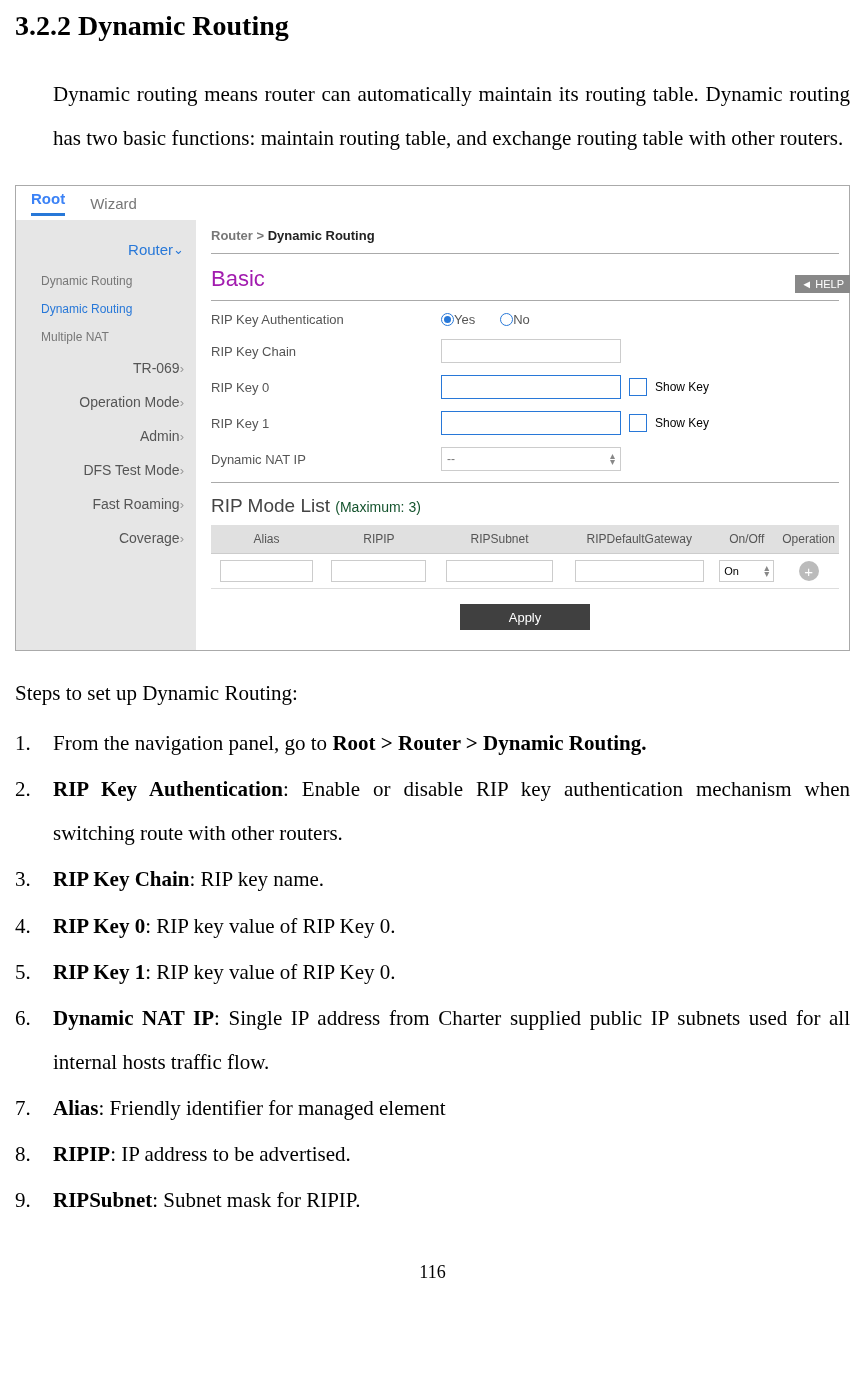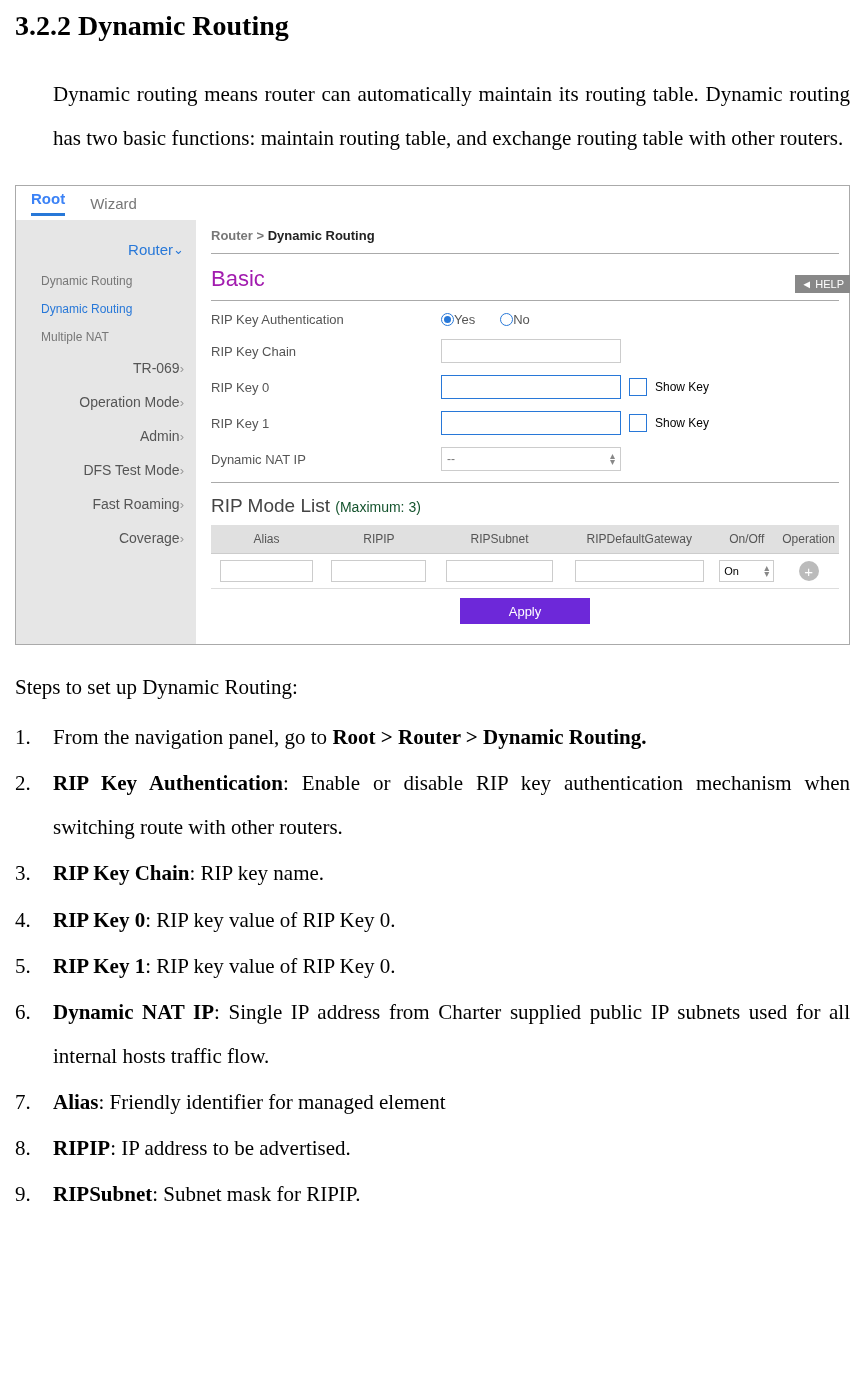--- a/index.html
+++ b/index.html
@@ -39,21 +39,21 @@
     .checkbox-sq { width: 18px; height: 18px; border: 1.5px solid #2878d8; display: inline-block; }
     .show-key-label { font-size: 12px; color: #000000; }
     .select-box { border: 1px solid #ccc; height: 24px; width: 180px; padding: 0 5px; font-size: 12px; display: flex; align-items: center; justify-content: space-between; color: #777; }
     .table-wrap { margin-top: 8px; }
     .tbl { width: 100%; border-collapse: collapse; font-size: 12px; }
     .tbl th { background: #e0e0e0; padding: 7px 4px; font-weight: normal; color: #555; border-bottom: 1px solid #ccc; text-align: center; }
     .tbl td { padding: 6px 4px; border-bottom: 1px solid #ddd; text-align: center; }
     .tbl-input { border: 1px solid #ccc; height: 22px; width: 90%; padding: 0 3px; }
     .onoff-select { border: 1px solid #ccc; height: 22px; width: 55px; font-size: 11px; display: inline-flex; align-items: center; justify-content: space-between; padding: 0 4px; }
     .add-circle { width: 20px; height: 20px; background: #bbb; border-radius: 50%; color: #fff; display: inline-flex; align-items: center; justify-content: center; font-size: 15px; cursor: pointer; }
-    .apply-btn { display: block; margin: 9px auto 5px auto; background: #6d28d9; color: #fff; border: none; width: 130px; height: 26px; font-size: 13px; cursor: pointer; }
+    .apply-btn { display: block; margin: 15px auto 5px auto; background: #404040; color: #fff; border: none; width: 130px; height: 26px; font-size: 13px; cursor: pointer; }
     .help-tab { position: absolute; right: -1px; top: 55px; background: #888; color: #fff; font-size: 11px; padding: 3px 6px; display: flex; align-items: center; gap: 3px; }
     .steps-intro { font-size: 21px; margin-bottom: 15px; }
     .steps-list { font-size: 21px; line-height: 2.1; padding-left: 0; list-style: none; }
     .steps-list li { display: flex; margin-bottom: 2px; text-align: justify; }
     .step-num { width: 38px; flex-shrink: 0; }
     .step-text { flex: 1; }
     .page-num { text-align: center; font-size: 18px; margin-top: 40px; }
     .updown { font-size: 10px; color: #888; line-height: 6px; display: flex; flex-direction: column; }
   </style>
 </head>
@@ -251,13 +251,14 @@
     <li>
         <span class="step-num">8.</span>
         <span class="step-text"><b>RIPIP</b><span>: IP address to be advertised.</span></span>
       </li>
     <li>
         <span class="step-num">9.</span>
         <span class="step-text"><b>RIPSubnet</b><span>: Subnet mask for RIPIP.</span></span>
       </li>
   </ol>
 
+  <div class="page-num">116</div>
 </div>
 
 </body></html>

